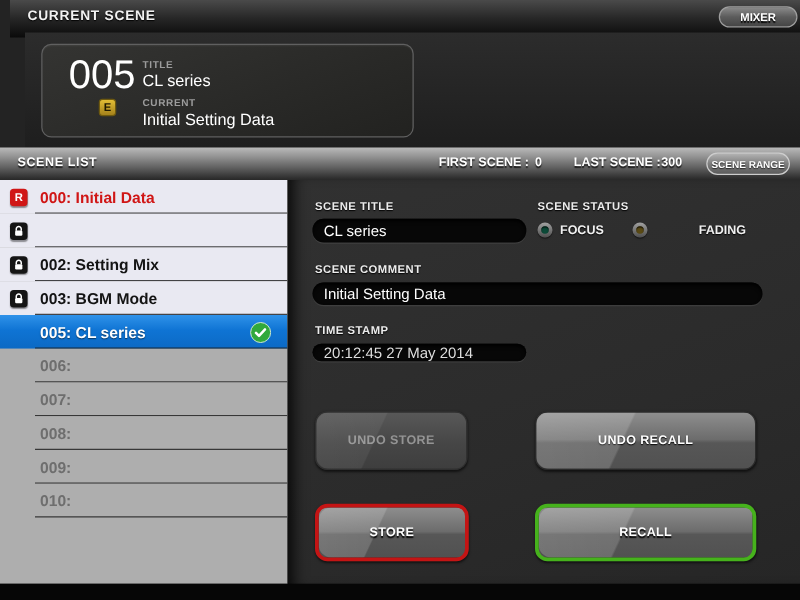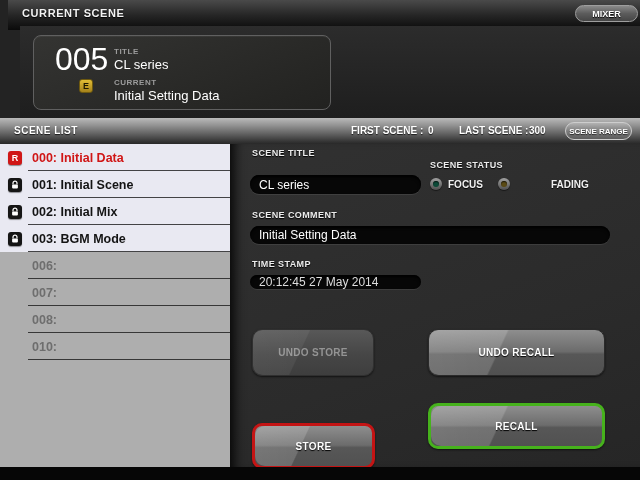--- a/index.html
+++ b/index.html
@@ -108,39 +108,39 @@
   
   .right-panel {
     position:absolute; left:230px; top:144px; width:410px; height:323px;
     background:linear-gradient(160deg,#313131 0%,#2b2b2b 60%,#262626 100%);
     box-shadow:inset 12px 0 12px -8px rgba(0,0,0,.9);
   }
   .panel-label {
     position:absolute; font-size:9px; font-weight:bold; color:#ececec;
     letter-spacing:.4px; text-shadow:0 1px 1px #000;
   }
-  .lbl-title   { left:22px;  top:4px; }
+  .lbl-title   { left:22px;  top:16px; }
   .lbl-status  { left:200px; top:16px; }
   .lbl-comment { left:22px;  top:66px; }
   .lbl-ts      { left:22px;  top:115px; }
 
   .input {
     position:absolute; box-sizing:border-box; background:#070707;
     border-radius:9px; color:#fff; font-size:12px;
     display:flex; align-items:center; padding-left:9px;
     box-shadow:inset 0 2px 3px rgba(0,0,0,.95), 0 1px 0 rgba(255,255,255,.08);
     cursor:text;
   }
   .title-input   { left:20px; top:31px;  width:171px; height:19px; }
   .comment-input { left:20px; top:82px;  width:360px; height:18px; }
   .ts-input      { left:20px; top:131px; width:171px; height:14px; color:#dedede; }
 
   .status-item { position:absolute; display:flex; align-items:center; gap:6px; }
   .focus-item  { left:200px; top:34px; }
-  .fading-item { left:268px; top:34px;gap:41px; }
+  .fading-item { left:276px; top:34px;gap:41px; }
   .led {
     position:relative; width:12px; height:12px; border-radius:50%;
     background:linear-gradient(180deg,#a2a2a2,#4e4e4e);
     box-shadow:0 1px 1px rgba(0,0,0,.5);
   }
   .led-core { position:absolute; left:3px; top:3px; right:3px; bottom:3px; border-radius:50%; box-shadow:inset 0 1px 1px rgba(0,0,0,.7); }
   .focus-core  { background:var(--focus_led,#0c4a38); }
   .fading-core { background:var(--fading_led,#5a4a14); }
   .status-label { font-size:10px; font-weight:bold; color:#f0f0f0; text-shadow:0 1px 1px #000; }
 
@@ -160,21 +160,21 @@
   }
   .undo-store {
     left:22px; top:185px; width:122px; height:47px;
     background:linear-gradient(180deg,#585858 0%,#464646 55%,#3e3e3e 100%);
     color:#949494; text-shadow:none; border:1px solid #303030; cursor:default;
   }
   .undo-store::before {
     background:linear-gradient(115deg, rgba(255,255,255,.08) 0%, rgba(255,255,255,.06) 40%, rgba(255,255,255,0) 41%);
   }
   .undo-recall { left:198px; top:185px; width:177px; height:47px; }
-  .store-btn  { left:22px;  top:259px; width:123px; height:46px; border:3px solid var(--store_red,#c41414);margin-top:20px; }
+  .store-btn  { left:22px;  top:259px; width:123px; height:46px; border:3px solid var(--store_red,#c41414); }
   .recall-btn { left:198px; top:259px; width:177px; height:46px; border:3px solid var(--recall_green,#46b21c); }
 
   .bottom-bar { position:absolute; left:0; top:467px; width:640px; height:13px; background:#060606; }
 </style>
 </head>
 <body>
 
 <div class="screen" style="--selected_blue: #0f74d4; --readonly_red: #d01616; --store_red: #c41414; --recall_green: #46b21c; --focus_led: #0c4a38; --fading_led: #5a4a14; --check_green: #31a93c; --badge_gold: #c9a22b;">
 
   <div class="topbar">
@@ -207,48 +207,57 @@
         <span class="badge badge-r">R</span>
         <span class="row-label">000: Initial Data</span>
       </div>
       <div class="row stored">
         <span class="badge badge-lock">
           <svg width="10" height="10" viewBox="0 0 10 10" aria-hidden="true">
             <path d="M3 4.6 V3.2 a2 2 0 0 1 4 0 V4.6" fill="none" stroke="#fff" stroke-width="1.2"></path>
             <rect x="2.1" y="4.4" width="5.8" height="4.2" rx="1" fill="#fff"></rect>
           </svg>
         </span>
-        <span class="row-label">001: Initial Scene</span>
       </div>
       <div class="row stored">
         <span class="badge badge-lock">
           <svg width="10" height="10" viewBox="0 0 10 10" aria-hidden="true">
             <path d="M3 4.6 V3.2 a2 2 0 0 1 4 0 V4.6" fill="none" stroke="#fff" stroke-width="1.2"></path>
             <rect x="2.1" y="4.4" width="5.8" height="4.2" rx="1" fill="#fff"></rect>
           </svg>
         </span>
-        <span class="row-label">002: Initial Mix</span>
+        <span class="row-label">002: Setting Mix</span>
       </div>
       <div class="row stored">
         <span class="badge badge-lock">
           <svg width="10" height="10" viewBox="0 0 10 10" aria-hidden="true">
             <path d="M3 4.6 V3.2 a2 2 0 0 1 4 0 V4.6" fill="none" stroke="#fff" stroke-width="1.2"></path>
             <rect x="2.1" y="4.4" width="5.8" height="4.2" rx="1" fill="#fff"></rect>
           </svg>
         </span>
         <span class="row-label">003: BGM Mode</span>
       </div>
+      <div class="row selected">
+        <span class="row-label">005: CL series</span>
+        <span class="check"><svg width="17" height="17" viewBox="0 0 17 17" aria-hidden="true">
+            <circle cx="8.5" cy="8.5" r="8" fill="#31a93c" stroke="#cfe9cf" stroke-width="0.8"></circle>
+            <path d="M4.8 8.8 l2.4 2.4 4.8-5.2" stroke="#fff" stroke-width="2" fill="none" stroke-linecap="round" stroke-linejoin="round"></path>
+          </svg></span>
+      </div>
       <div class="row empty">
         <span class="row-label">006:</span>
       </div>
       <div class="row empty">
         <span class="row-label">007:</span>
       </div>
       <div class="row empty">
         <span class="row-label">008:</span>
+      </div>
+      <div class="row empty">
+        <span class="row-label">009:</span>
       </div>
       <div class="row empty">
         <span class="row-label">010:</span>
       </div>
     </div>
 
   <div class="right-panel">
     <span class="panel-label lbl-title">SCENE TITLE</span>
     <div class="input title-input">CL series</div>
 

